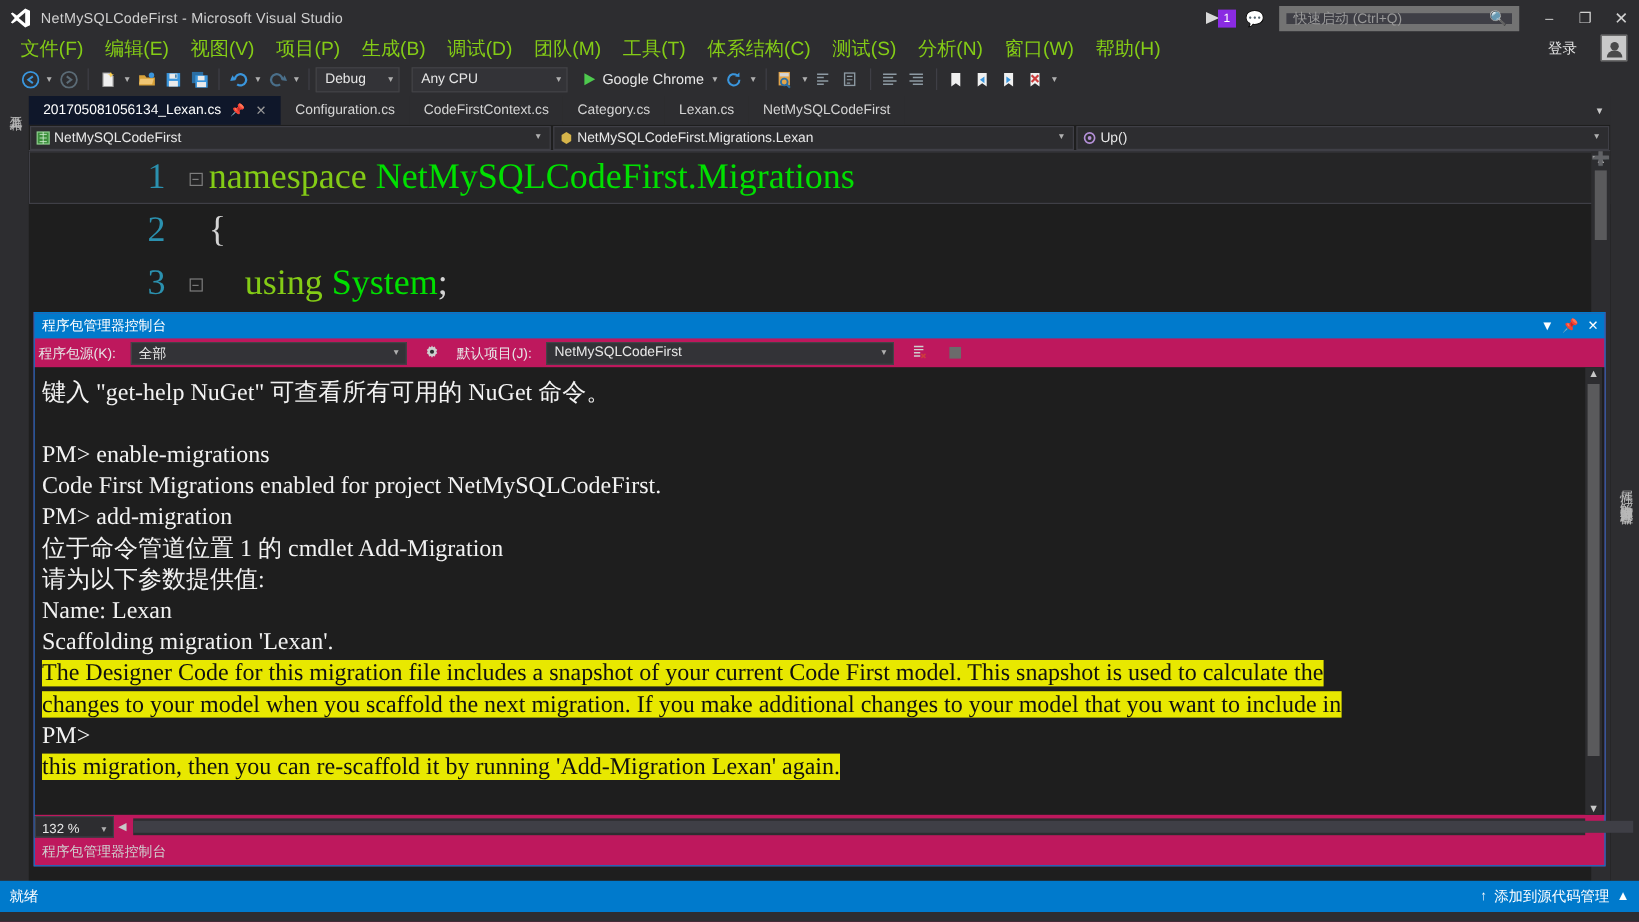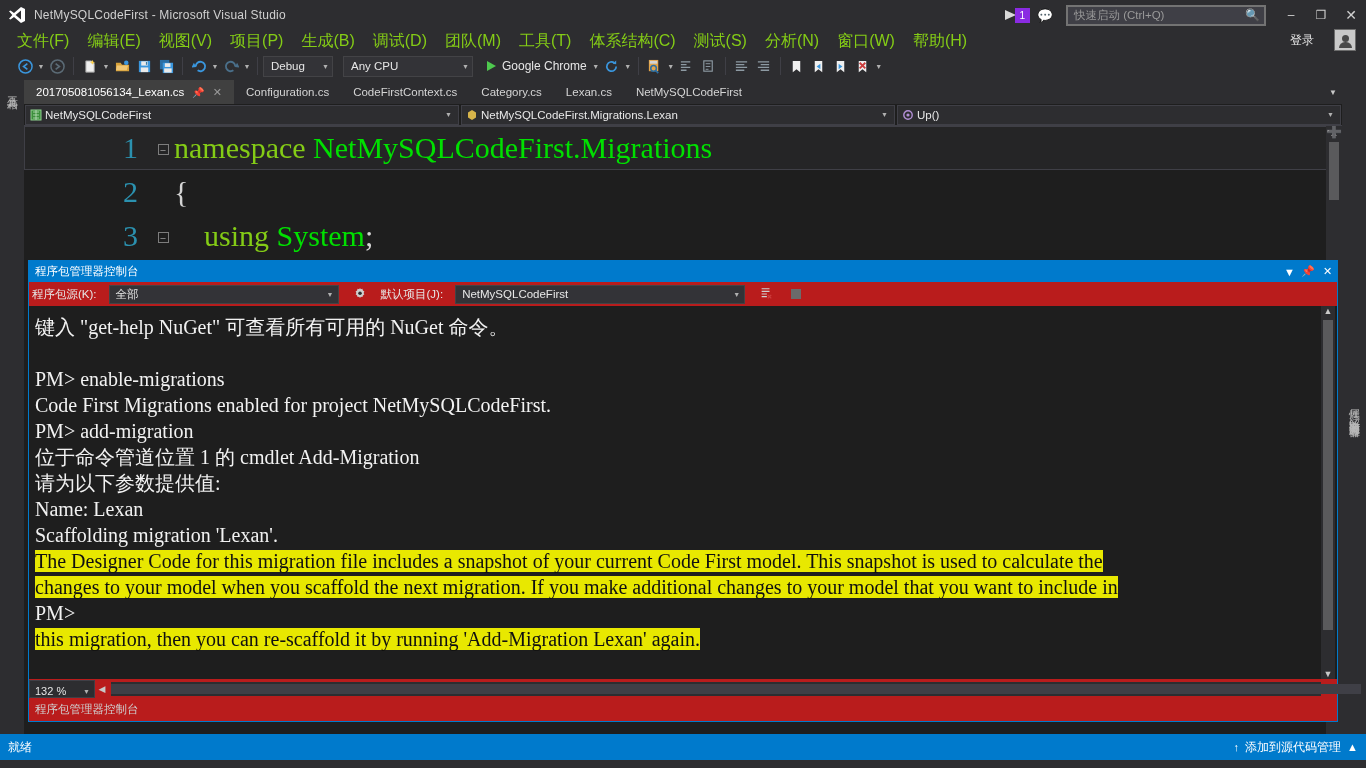--- a/index.html
+++ b/index.html
@@ -23,21 +23,21 @@
   #app-title {
     font-size: 12px; color: #d0d0d0; letter-spacing: .2px;
   }
   .tb-right { position: absolute; right: 0; top: 0; height: 30px; display: flex; align-items: center; }
   #feedback-flag { display:flex; align-items:center; margin-right: 8px; }
   .flag-tri { width:0;height:0;border-left:11px solid #d8d8d8;border-top:5px solid transparent;border-bottom:5px solid transparent; }
   .badge-1 { width:15px;height:15px;background:#8a2be2;color:#fff;font-size:10px;line-height:15px;text-align:center;margin-left:-1px;}
   #feedback-icon { margin-right:12px; color:#d0d0d0; font-size:13px; }
   #quick-launch {
     width: 200px; height: 21px; background: #3f3f46;
-    border: 2px solid #737373; display: flex; align-items: center;
+    border: 6px solid #737373; display: flex; align-items: center;
     padding: 0 4px 0 6px; margin-right: 10px;
   }
   #quick-launch .ql-text { font-size: 11.5px; color: #999; flex: 1; }
   #quick-launch .ql-search { color: #c8c8c8; font-size: 12px; }
   .wbtn { width: 30px; height: 26px; display:flex;align-items:center;justify-content:center;
           color:#d0d0d0; font-size: 12px; }
   .wbtn.close { font-size: 14px; }
   
   #menubar { height: 22px; display: flex; align-items: center; padding-left: 8px; position:relative; }
   .menu-item { font-size: 16px; color: #84cc16; padding: 2px 9px; }
@@ -73,21 +73,21 @@
     writing-mode: vertical-rl; font-size: 11px; color: #b8b8b8;
     letter-spacing: 1px; padding: 4px 1px; white-space: nowrap;
   }
   #center { flex: 1; display: flex; flex-direction: column; min-width:0; }
   
   #doc-tabs { height: 24px; background: #2d2d30; display: flex; align-items: stretch; position: relative; }
   .doc-tab {
     display:flex; align-items:center; font-size: 11.5px; color: #d4d4d4;
     padding: 0 12px; background: #2d2d30; white-space: nowrap;
   }
-  .doc-tab.active { background: #404040; color: #ffffff; }
+  .doc-tab.active { background: #0f172a; color: #ffffff; }
   .doc-tab .pin { font-size: 10px; color: #9a9a9a; margin-left: 8px; }
   .doc-tab .x { font-size: 11px; color: #9a9a9a; margin-left: 8px; }
   #tabs-overflow { margin-left:auto; width: 18px; display:flex;align-items:center;justify-content:center;color:#c8c8c8;font-size:8px;}
   
   #navbar { height: 22px; background: #1e1e1e; display: flex; align-items: center; gap:0; border-bottom:1px solid #3f3f46;}
   .nav-combo {
     height: 20px; display: flex; align-items: center; border: 1px solid #3f3f46;
     background: #2d2d30; font-size: 11.5px; color: #e8e8e8; padding: 0 2px 0 4px; margin: 0 1px;
   }
   .nav-combo .nv { flex:1; padding-left:3px; white-space: nowrap; overflow: hidden; }
@@ -112,21 +112,21 @@
   .c-kw { color: #84cc16; }
   .c-id { color: #00e000; }
   .c-pl { color: #d4d4d4; }
   #ed-scroll { position:absolute; right:0; top:0; width: 16px; bottom: 0; background:#2d2d30; }
   #ed-scroll .up { color:#c8c8c8;font-size:9px;text-align:center;padding-top:2px;}
   #ed-scroll .thumb { position:absolute; top:16px; height: 58px; left:3px; right:3px; background:#5a5a5c; }
   #ed-plus { position:absolute; right:2px; top:-2px; width:14px;height:14px;color:#c8c8c8;font-size:13px;text-align:center;}
   
   #pmc {
     position: absolute; left: 28px; top: 180px; width: 1310px; height: 462px;
-    background: #b91c1c; border: 1px solid #007acc;
+    background: #be185d; border: 1px solid #007acc;
   }
   #pmc-title {
     height: 21px; background: #007acc; display:flex;align-items:center;
     padding-left: 6px; color: #ffffff; font-size: 11.5px;
   }
   #pmc-title .sp { flex:1; }
   .pmc-btn { width: 19px; height: 21px; display:flex;align-items:center;justify-content:center;color:#fff;font-size:11px;}
   #pmc-toolbar { height: 24px; display:flex; align-items:center; padding: 0 3px; gap: 12px; }
   .pmc-lbl { font-size: 11.5px; color:#e6e6e6; white-space:nowrap; }
   .pmc-combo {

